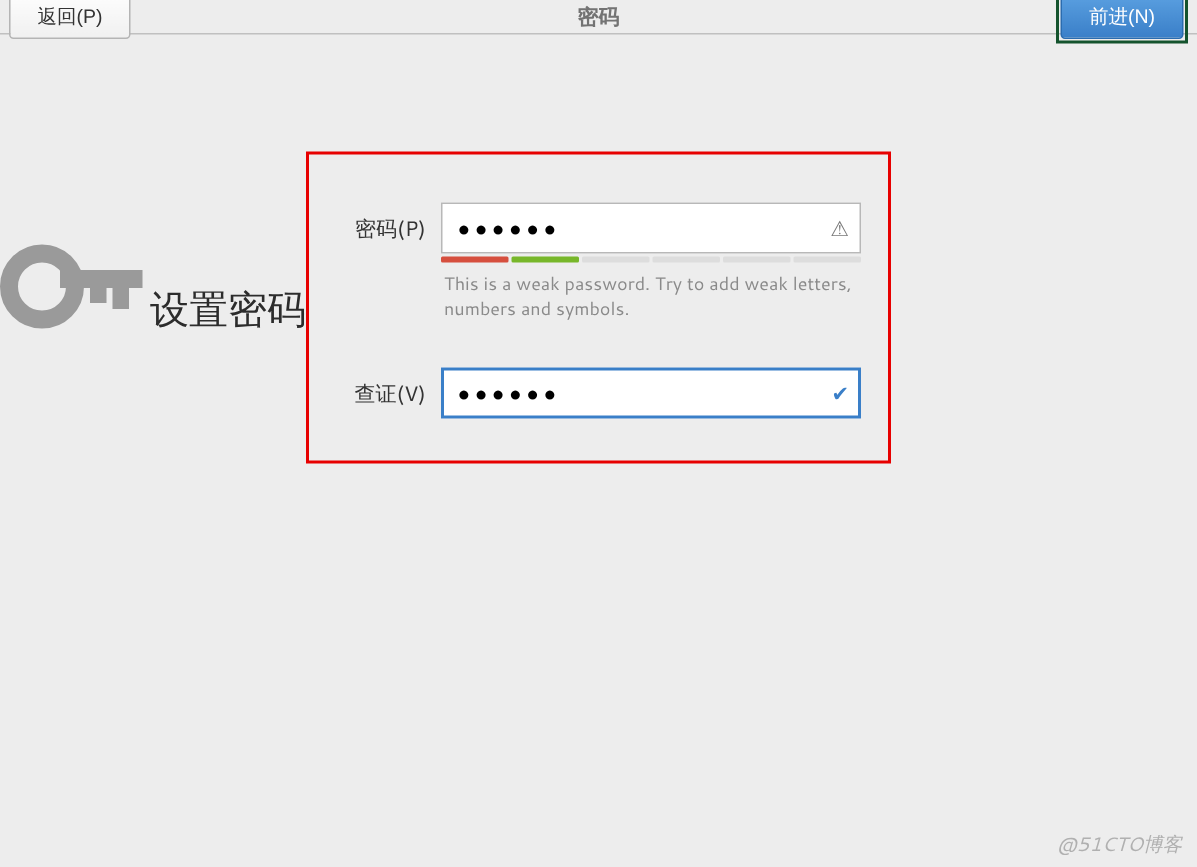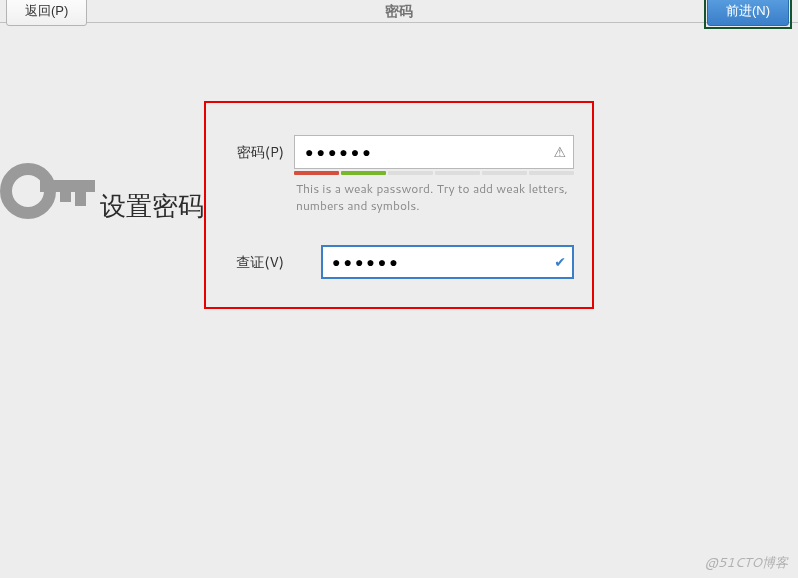--- a/index.html
+++ b/index.html
@@ -120,21 +120,21 @@
     }
     .warn-icon, .check-icon {
       position: absolute;
       right: 8px;
       top: 50%;
       transform: translateY(-50%);
       font-size: 14px;
     }
     .warn-icon { color: #7a7a7a; }
     .check-icon { color: #3a7fc8; }
-    .row2 { margin-top: 30px; gap: 27px; }
+    .row2 { margin-top: 30px; }
     .watermark {
       position: absolute;
       right: 10px;
       bottom: 6px;
       font-size: 13px;
       font-style: italic;
       color: #b0b0b0;
     }
   </style>
 </head>

